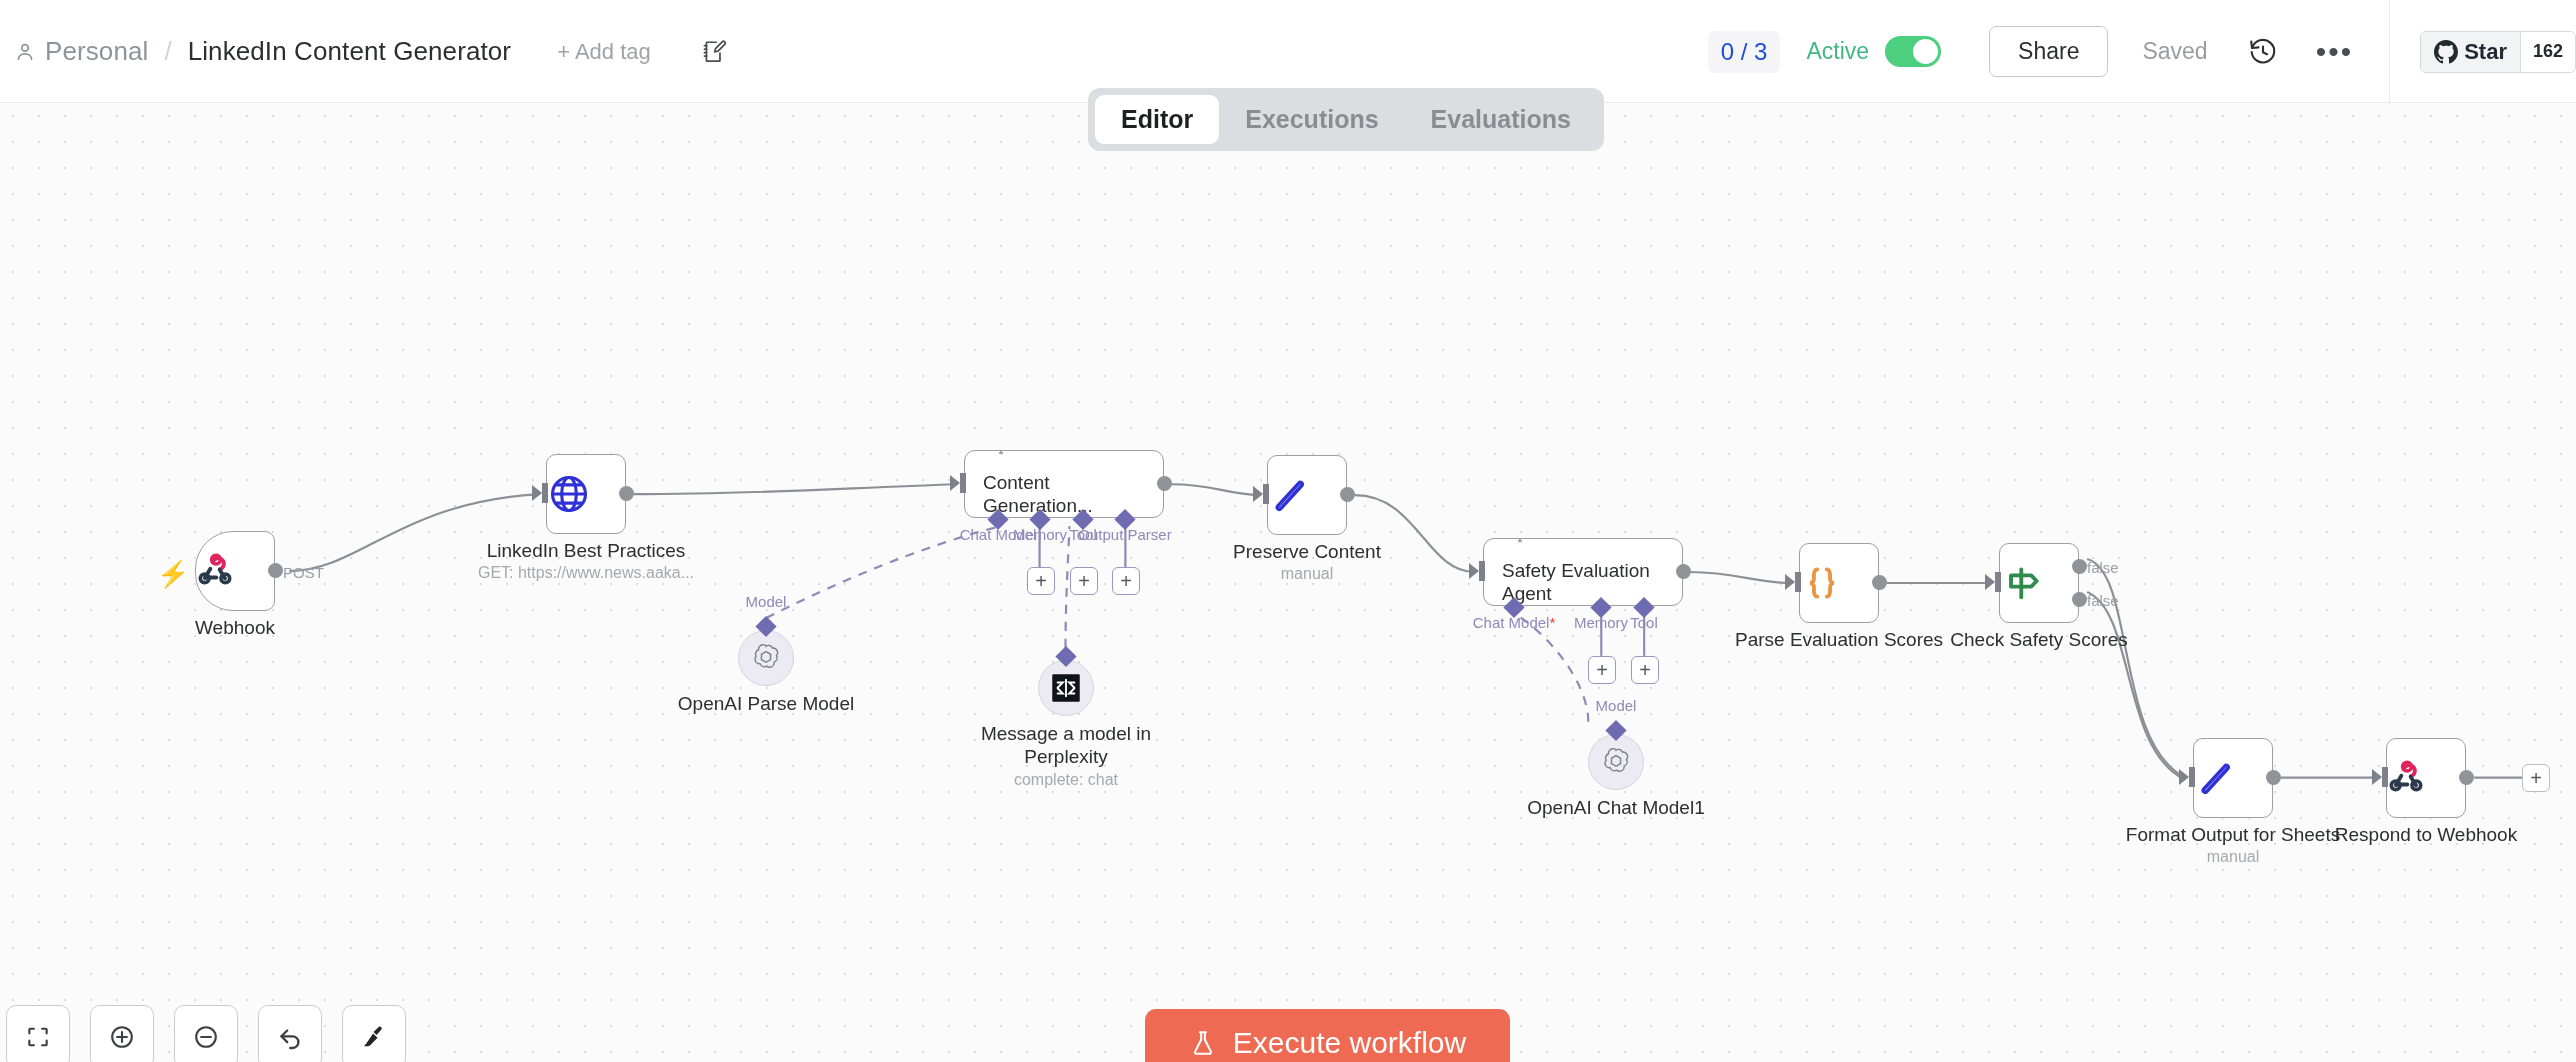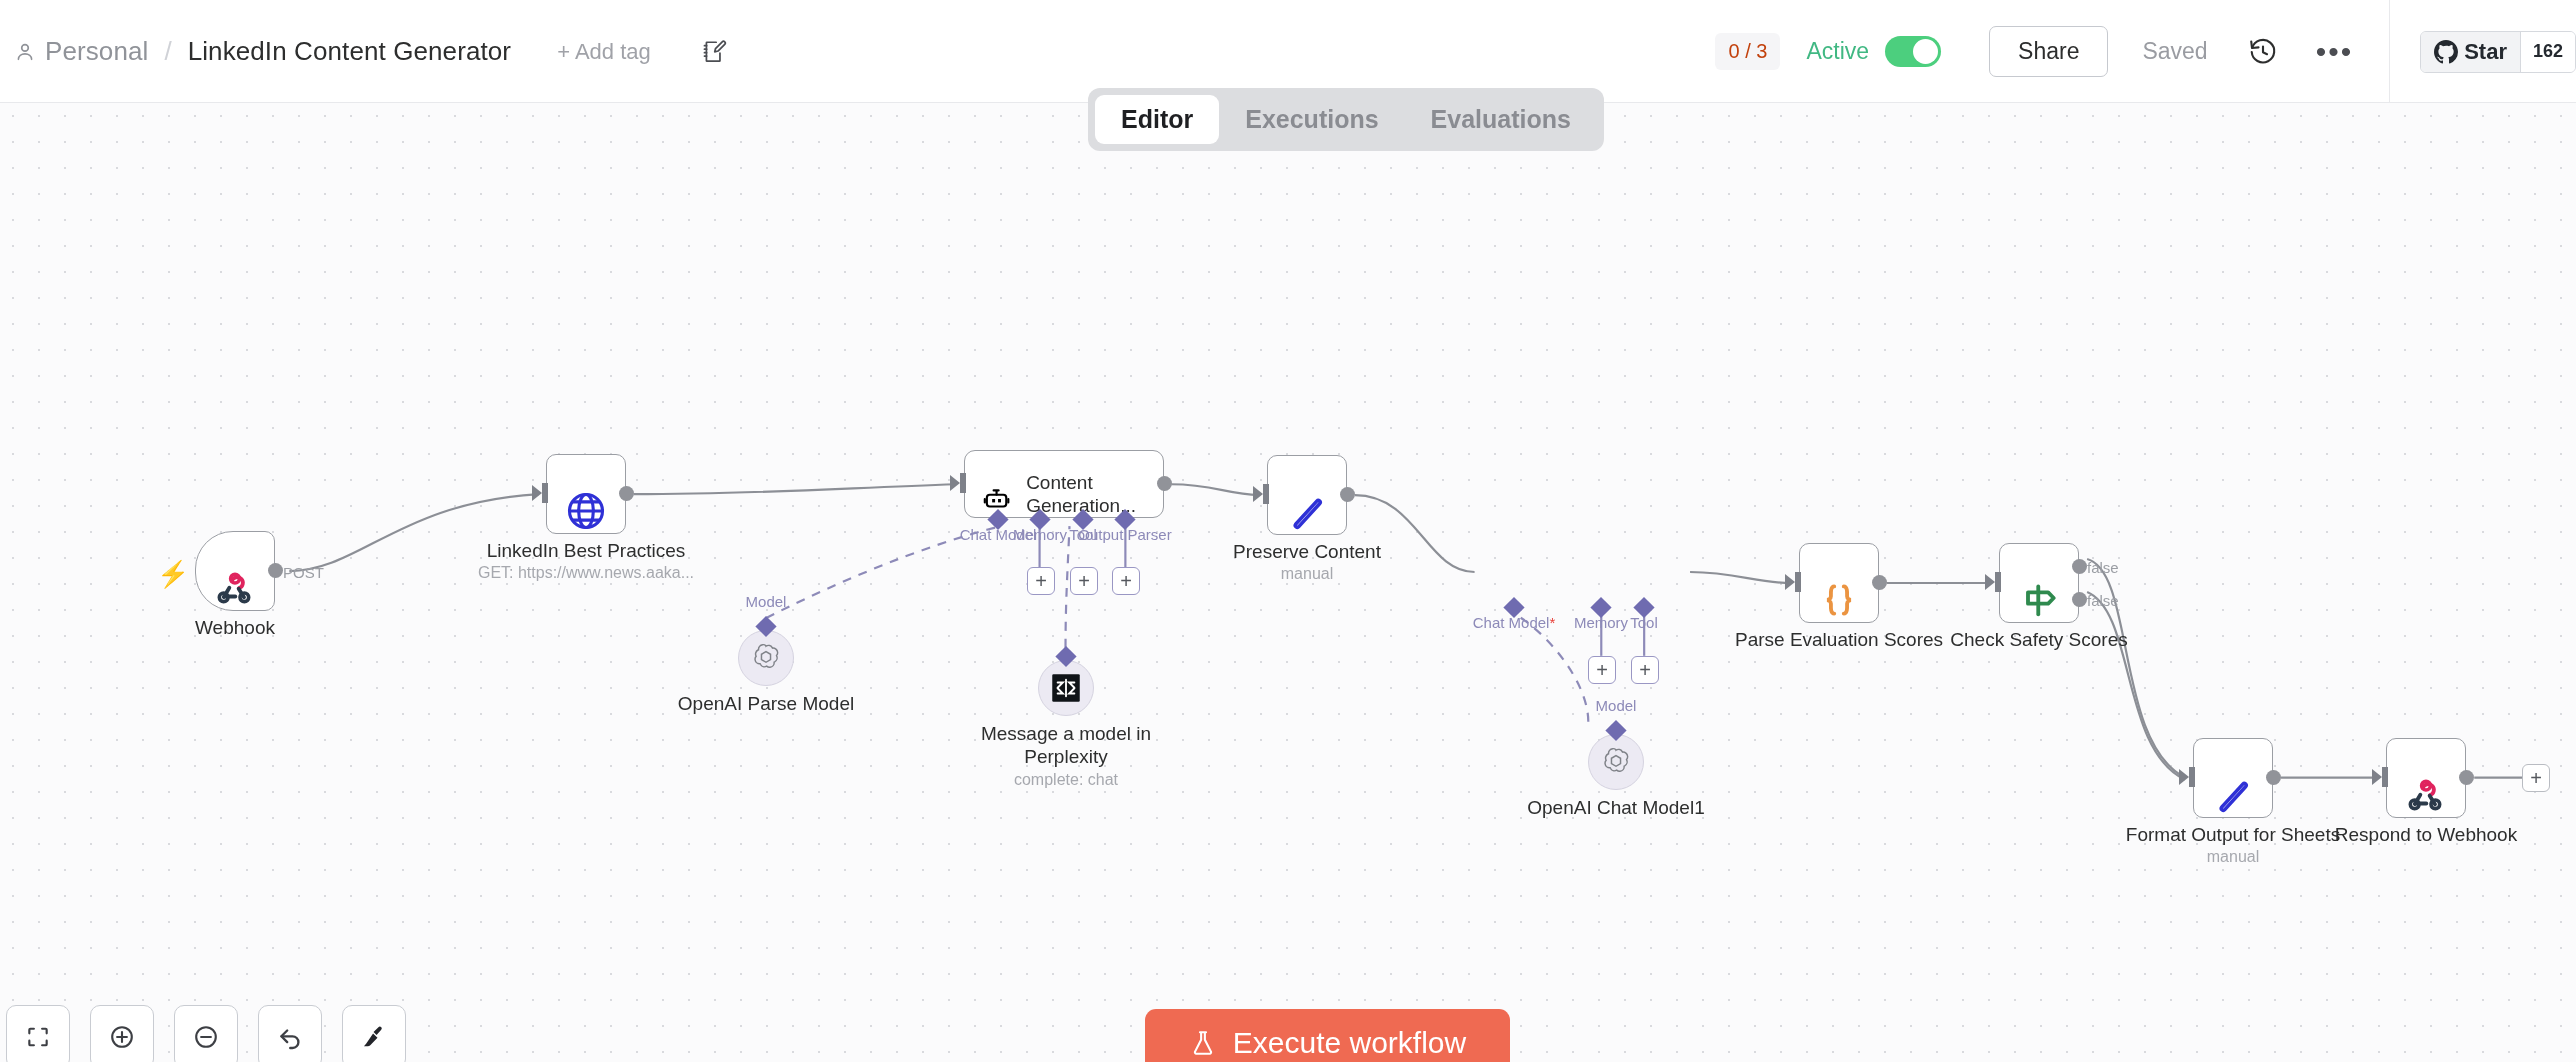--- a/index.html
+++ b/index.html
@@ -23,21 +23,21 @@
   .hdr-left { position: absolute; left: 14px; top: 0; height: 103px; display: flex; align-items: center; }
   .person-icon { width: 22px; height: 22px; margin-right: 9px; display:block; }
   .crumb-personal { font-size: 26px; color: #909399; letter-spacing: 0.1px; }
   .crumb-sep { font-size: 26px; color: #d0d2d7; margin: 0 16px; font-weight: 300; }
   .crumb-title { font-size: 26px; color: #2d2e2e; letter-spacing: 0.1px; }
   .add-tag { font-size: 22px; color: #a0a2a8; margin-left: 46px; cursor: pointer; white-space: nowrap; }
   .edit-icon-btn { margin-left: 48px; width: 30px; height: 30px; display:flex; align-items:center; justify-content:center; cursor:pointer; }
 
   .hdr-right { position: absolute; right: 0; top: 0; height: 103px; display: flex; align-items: center; }
   .badge-count {
-    font-size: 20px; color: #c2410c; background: #f5f5f7;
+    font-size: 24px; color: #1d4ed8; background: #f5f5f7;
     border-radius: 6px; padding: 7px 13px; margin-right: 26px;
   }
   .active-label { font-size: 23px; color: #41b883; margin-right: 16px; }
   .toggle {
     width: 56px; height: 31px; border-radius: 16px; background: #4ccf7e;
     position: relative; cursor: pointer; margin-right: 48px;
   }
   .toggle .knob {
     position: absolute; right: 3px; top: 3px; width: 25px; height: 25px;
     border-radius: 50%; background: #fff;
@@ -82,22 +82,23 @@
     background-size: 26px 26px;
     overflow: hidden;
   }
   #edges { position: absolute; left: 0; top: 0; width: 2576px; height: 960px; }
 
   
   .node { position: absolute; z-index: 10; }
   .nbox {
     width: 80px; height: 80px; background: #fff;
     border: 1.6px solid #9b9ea4; border-radius: 10px;
-    display: flex; align-items: flex-end; justify-content: center;
+    display: flex; align-items: flex-start; justify-content: center;
     box-sizing: border-box;
+    flex-direction: column;
   }
   .nbox.trigger { border-radius: 38px 10px 10px 38px; }
   .nbox.wide {
     width: 200px; height: 68px; border-radius: 11px;
     justify-content: flex-start; padding-left: 18px; gap: 16px;
   }
   .ntitle {
     position: absolute; left: 50%; transform: translateX(-50%);
     top: 86px; font-size: 19px; color: #2d2e2e; white-space: nowrap; text-align: center;
   }
@@ -374,20 +375,37 @@
       <div class="nbox">
         <svg width="42" height="42" viewBox="0 0 24 24" fill="none" stroke="#2f31d6" stroke-width="2">
           <path d="M5.5 18.4 17.6 5.2c1-1.1 2.6.2 1.7 1.4L7.3 19.8c-.9 1-2.6-.3-1.8-1.4z"></path>
         </svg>
       </div>
       <span class="dot-out"></span>
       <span class="ntitle">Preserve Content</span>
       <span class="nsub">manual</span>
     </div>
 
+    <div class="node" style="left:1483px; top:435px;">
+      <span class="arrow-in wide">
+          <span class="tri"></span>
+          <span class="bar"></span>
+        </span>
+      <div class="nbox wide">
+        <svg width="36" height="36" viewBox="0 0 24 24" fill="none" stroke="#000" stroke-width="1.9">
+          <rect x="3.4" y="8.2" width="17.2" height="10.4" rx="2.6"></rect>
+          <path d="M12 8.2V4.4M9.4 4.4h4.4" stroke-linecap="round"></path>
+          <rect x="8.1" y="12" width="2.6" height="3" fill="#000" stroke="none"></rect>
+          <rect x="13.3" y="12" width="2.6" height="3" fill="#000" stroke="none"></rect>
+          <path d="M1.6 12v3M22.4 12v3" stroke-linecap="round"></path>
+        </svg>
+        <span class="agent-text">Safety Evaluation Agent</span>
+      </div>
+      <span class="dot-out wide"></span>
+    </div>
 
     <div class="agent-port" style="left:1514px; top:497px;">
       <span class="dm"></span>
       <span class="lbl"><span>Chat Model</span><span class="req">*</span></span>
     </div>
     <div class="agent-port" style="left:1601px; top:497px;">
       <span class="dm"></span>
       <span class="lbl">Memory</span>
     </div>
     <div class="agent-port" style="left:1644px; top:497px;">

